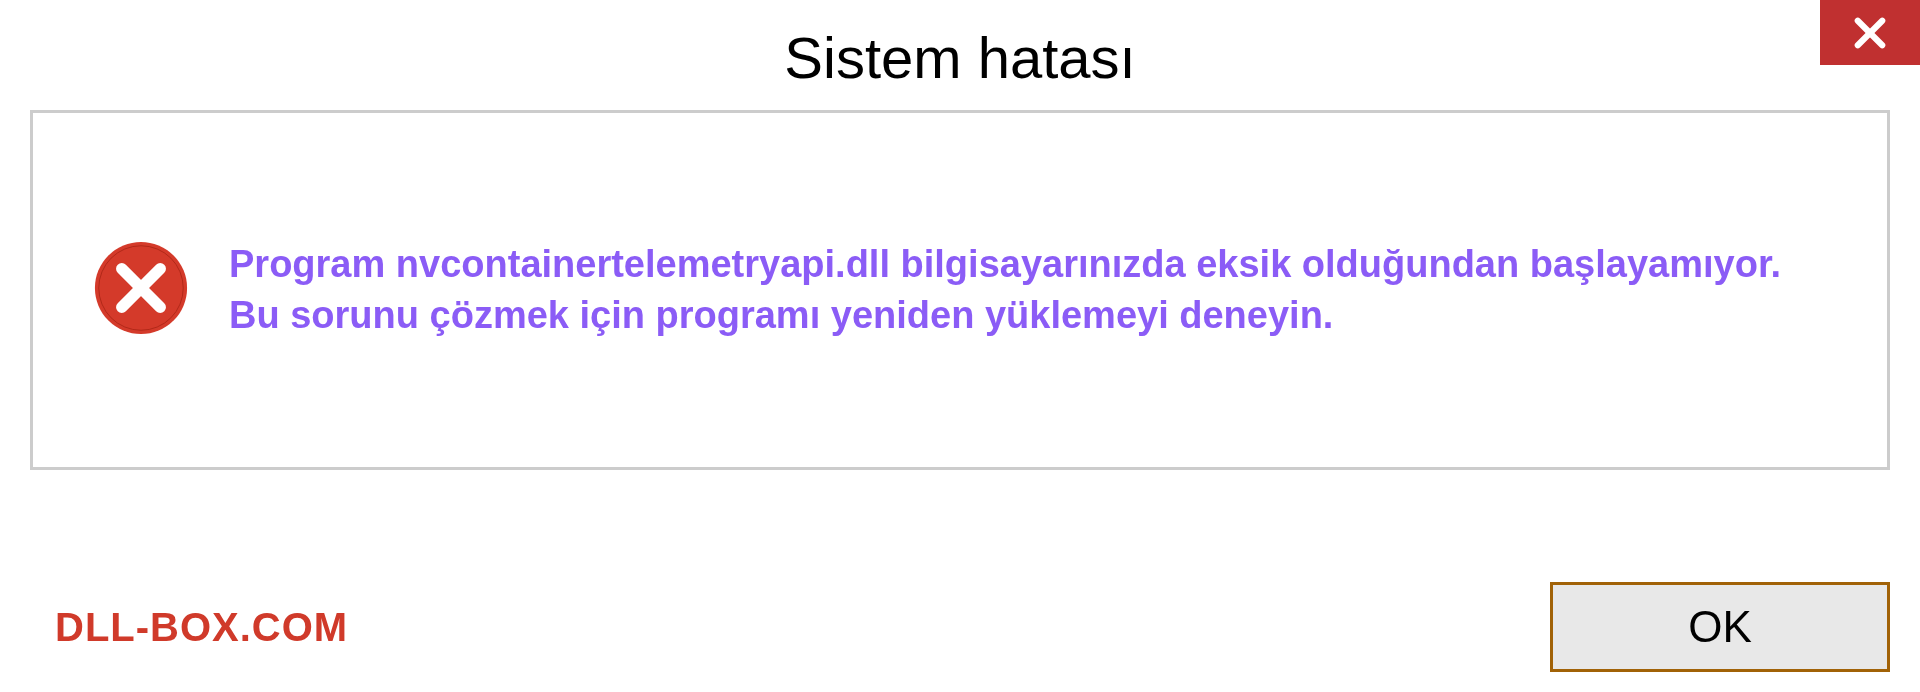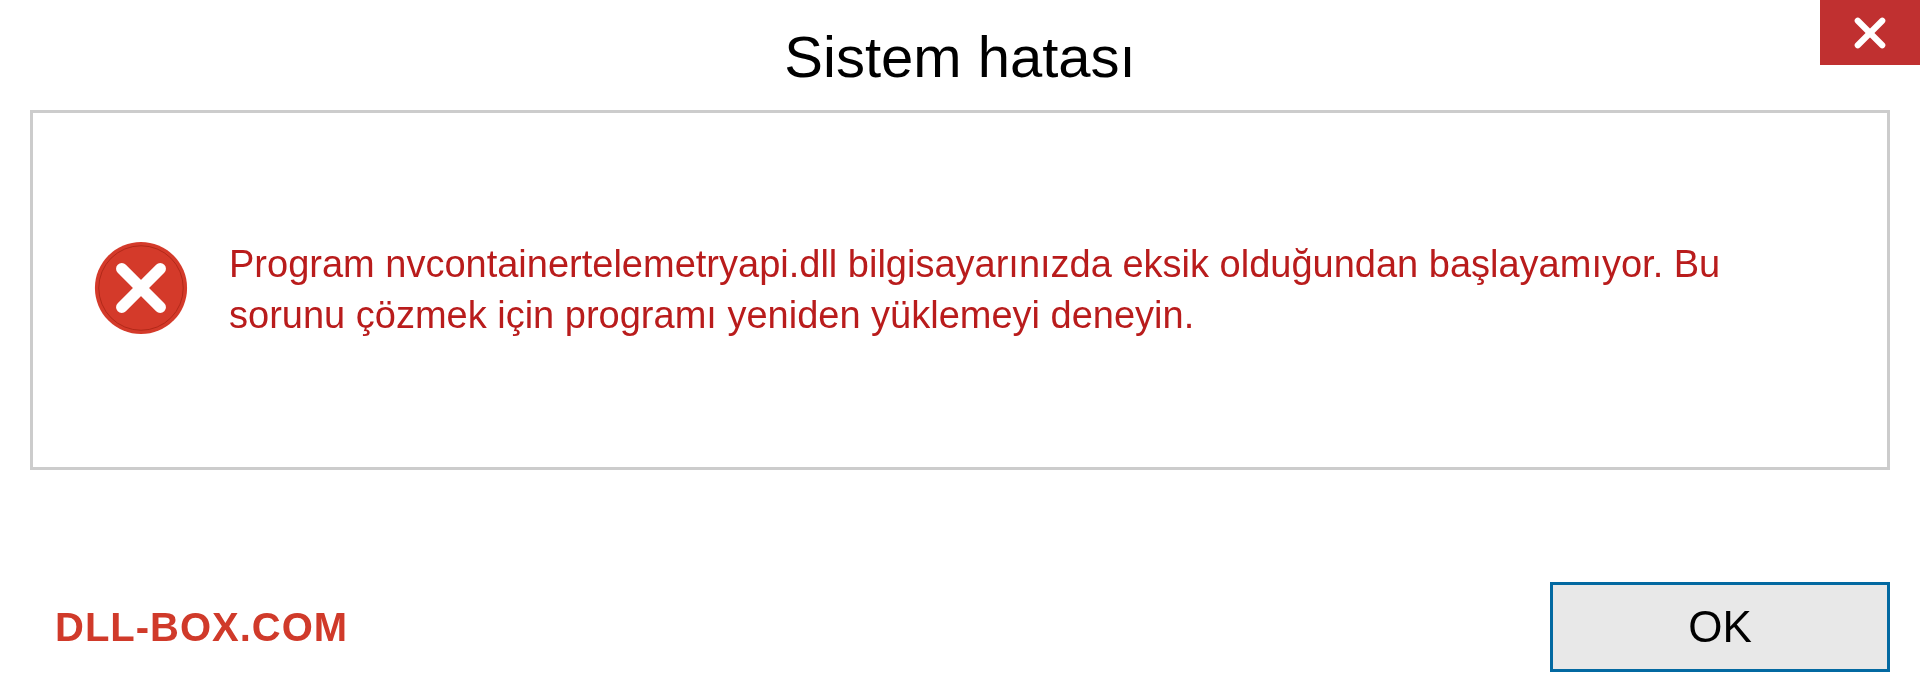--- a/index.html
+++ b/index.html
@@ -12,21 +12,21 @@
       font-family: "Segoe UI", Tahoma, Arial, sans-serif;
       background: #ffffff;
       width: 1920px;
       height: 692px;
       position: relative;
       overflow: hidden;
     }
     
     .title-bar {
       display: flex;
-      align-items: flex-end;
+      align-items: center;
       justify-content: center;
       position: relative;
       height: 90px;
       padding-top: 24px;
     }
     
     .title-text {
       font-size: 58px;
       font-weight: 400;
       color: #000000;
@@ -67,22 +67,22 @@
     }
     
     .error-icon {
       width: 96px;
       height: 96px;
     }
     
     .message-text {
       font-size: 38px;
       line-height: 1.35;
-      color: #b91c1c;
-      font-weight: 400;
+      color: #8b5cf6;
+      font-weight: 700;
     }
     
     .footer {
       position: absolute;
       bottom: 20px;
       left: 0;
       right: 0;
       display: flex;
       align-items: center;
       justify-content: space-between;
@@ -94,21 +94,21 @@
       font-weight: 900;
       color: #d03a2a;
       letter-spacing: 1px;
       font-family: Arial, sans-serif;
     }
     
     .ok-button {
       width: 340px;
       height: 90px;
       background: #e8e8e8;
-      border: 3px solid #0369a1;
+      border: 3px solid #a16207;
       display: flex;
       align-items: center;
       justify-content: center;
       font-size: 44px;
       color: #000000;
       cursor: pointer;
     }
   </style>
 </head>
 <body>

